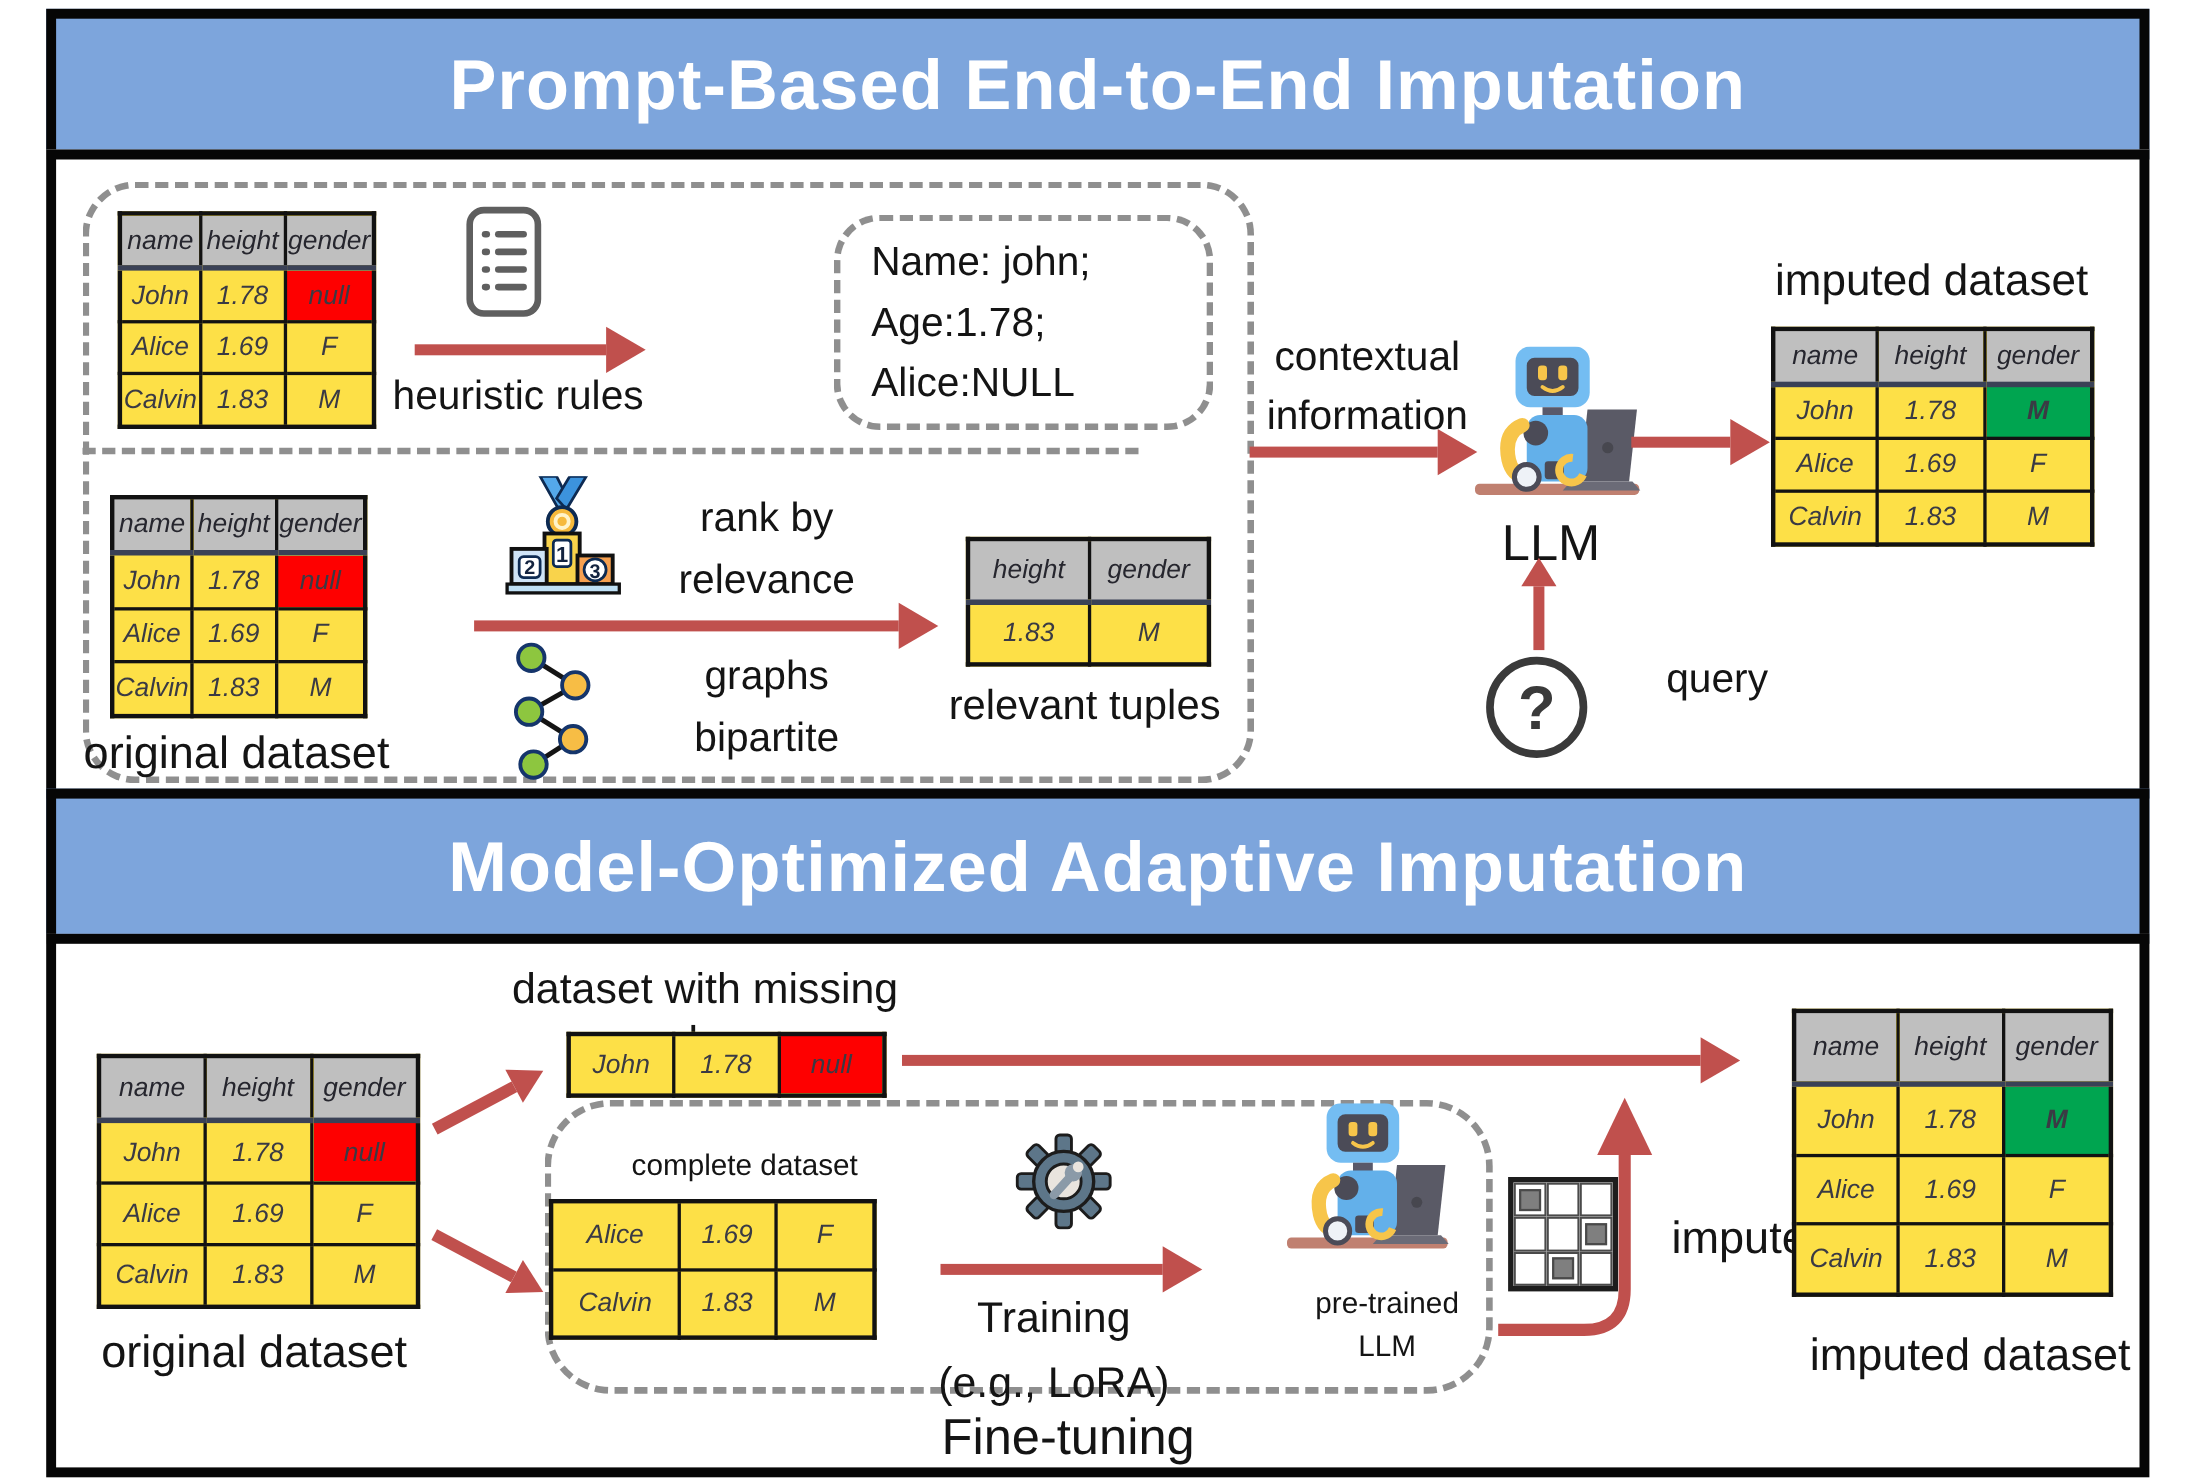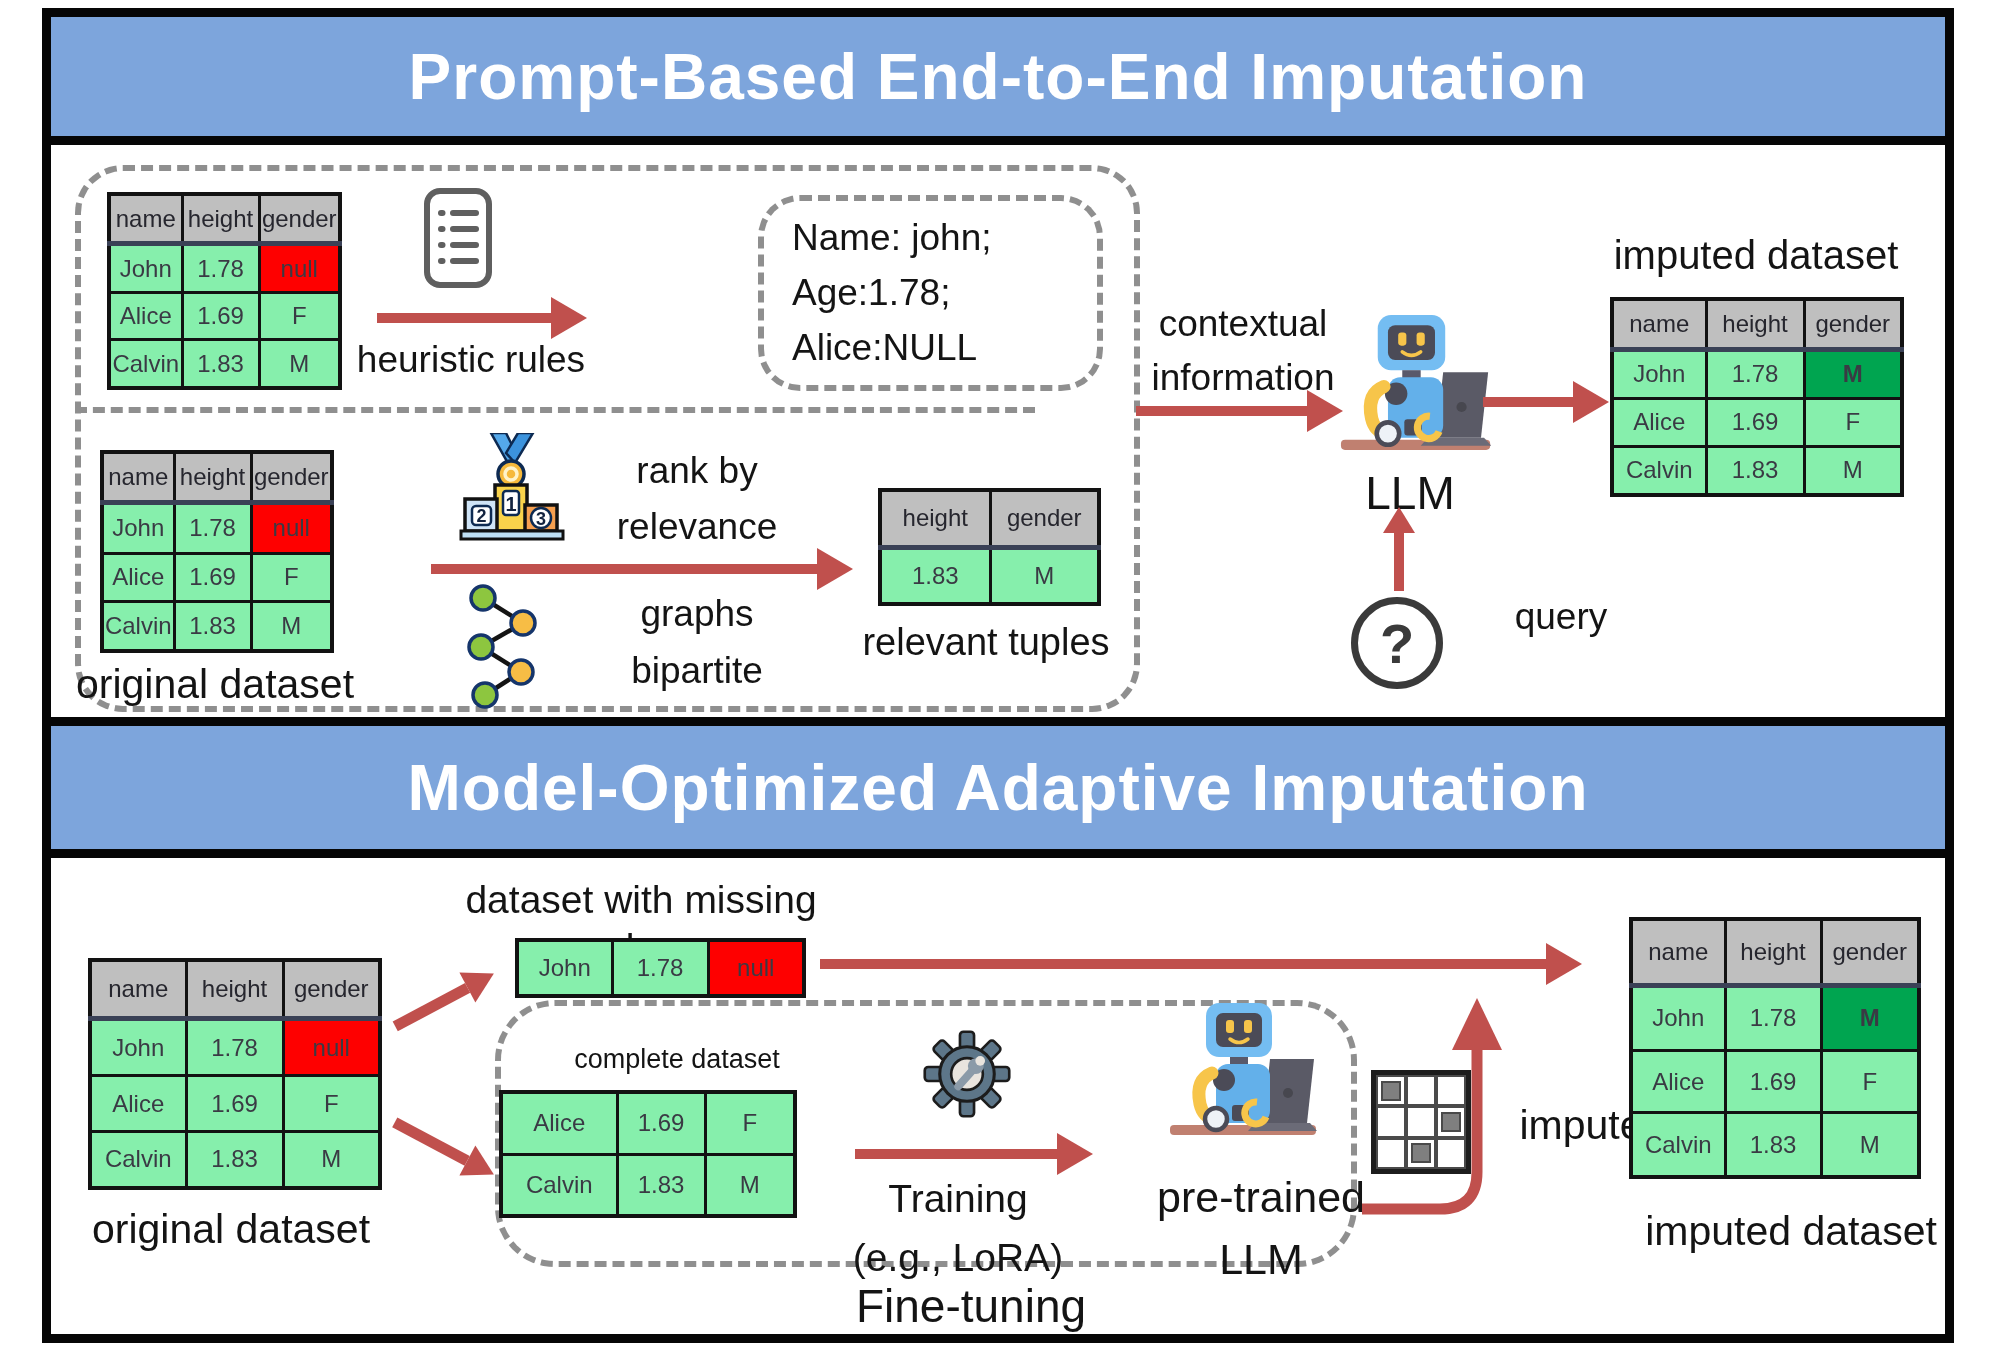--- a/index.html
+++ b/index.html
@@ -16,21 +16,21 @@
   .banner .btxt{color:#ffffff;font-size:64px;font-weight:bold;letter-spacing:1px;}
   .section{background:#ffffff;}
   .abs{position:absolute;}
   .lbl{position:absolute;text-align:center;color:#141414;line-height:1.22;}
 
   
   .dashbox{position:absolute;border:6px dashed var(--dash-gray);background:transparent;}
   .dashline{position:absolute;border-top:6px dashed var(--dash-gray);height:0;}
 
   
-  table.dt{border-collapse:collapse;table-layout:fixed;background:#86efac;position:absolute;}
+  table.dt{border-collapse:collapse;table-layout:fixed;background:#fde047;position:absolute;font-style:italic;}
   table.dt td{border:3px solid #121212;text-align:center;vertical-align:middle;
     font-size:24px;color:#3a3a44;overflow:hidden;}
   table.dt tr.hdr td{background:var(--header-gray);color:#26262e;border-bottom:5px solid #3a4156;}
   td.cell-null{background:var(--null-red);color:var(--null-text);}
   td.cell-green{background:var(--imputed-green);color:var(--imputed-text);font-weight:bold;}
   table.dt{border:4px solid #121212;}
 
   
   .harrow{position:absolute;display:flex;align-items:center;}
   .harrow .shaft{flex:1;height:10px;background:var(--arrow-red);}
@@ -385,21 +385,21 @@
         <div class="head"></div>
     </div>
     <div class="lbl" style="left:757px;top:312px;width:300px;font-size:39px;line-height:1.5;">
       <div>Training</div>
       <div>(e.g., LoRA)</div>
     </div>
 
     <svg class="abs" style="left:1109px;top:145px;" width="160" height="135" viewBox="0 0 160 135">
       <use href="#robot-def"></use>
     </svg>
-    <div class="lbl" style="left:1060px;top:308px;width:300px;font-size:43px;line-height:1.45;">
+    <div class="lbl" style="left:1060px;top:308px;width:300px;font-size:27px;line-height:1.45;">
       <div>pre-trained</div>
       <div>LLM</div>
     </div>
 
     <div class="lbl" style="left:700px;top:420px;width:440px;font-size:46px;">Fine-tuning</div>
 
     <div class="gridicon" style="left:1320px;top:212px;width:100px;height:104px;">
       <div class="gcell filled"></div>
         <div class="gcell"></div>
         <div class="gcell"></div>

